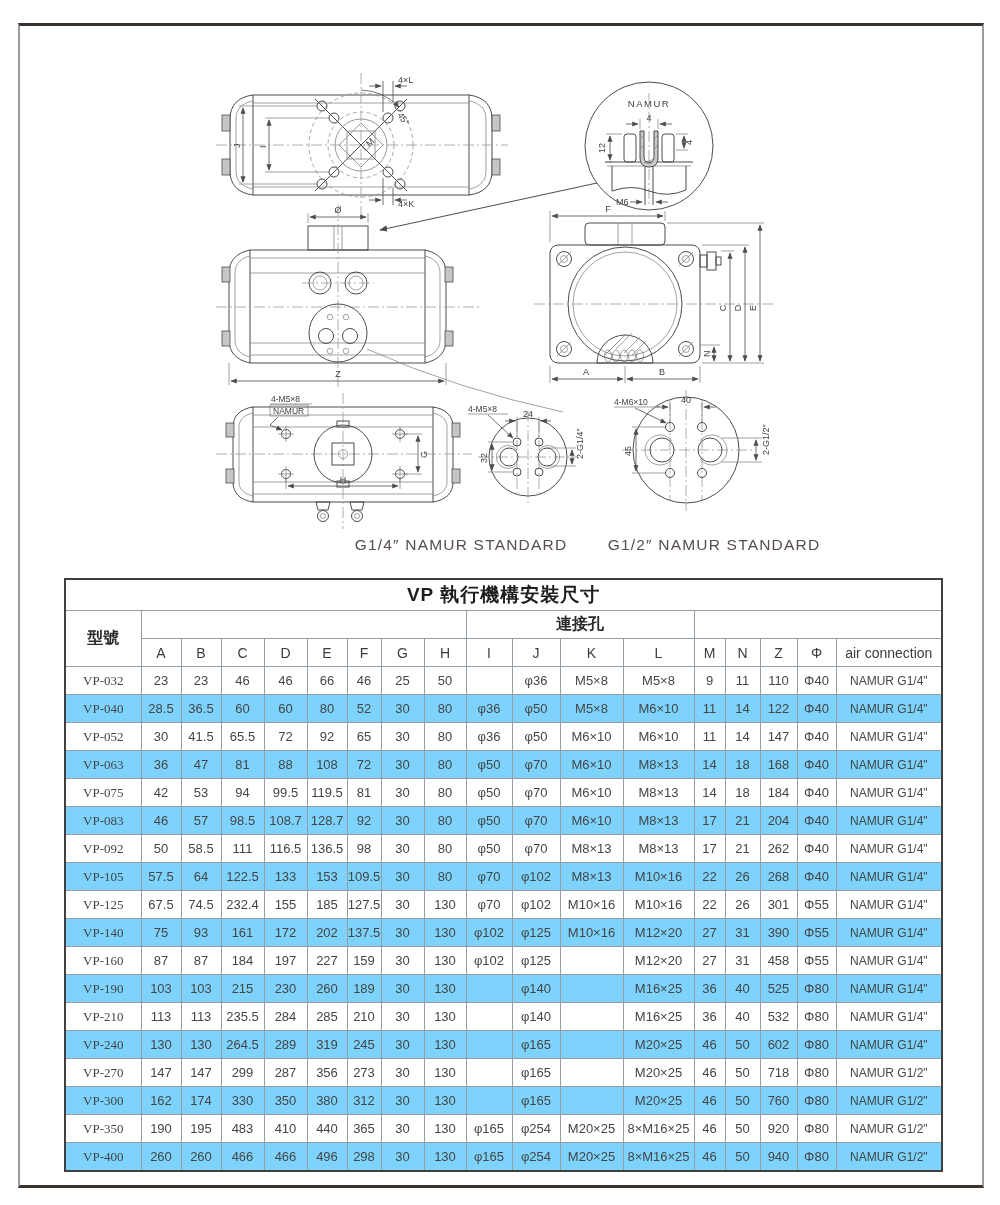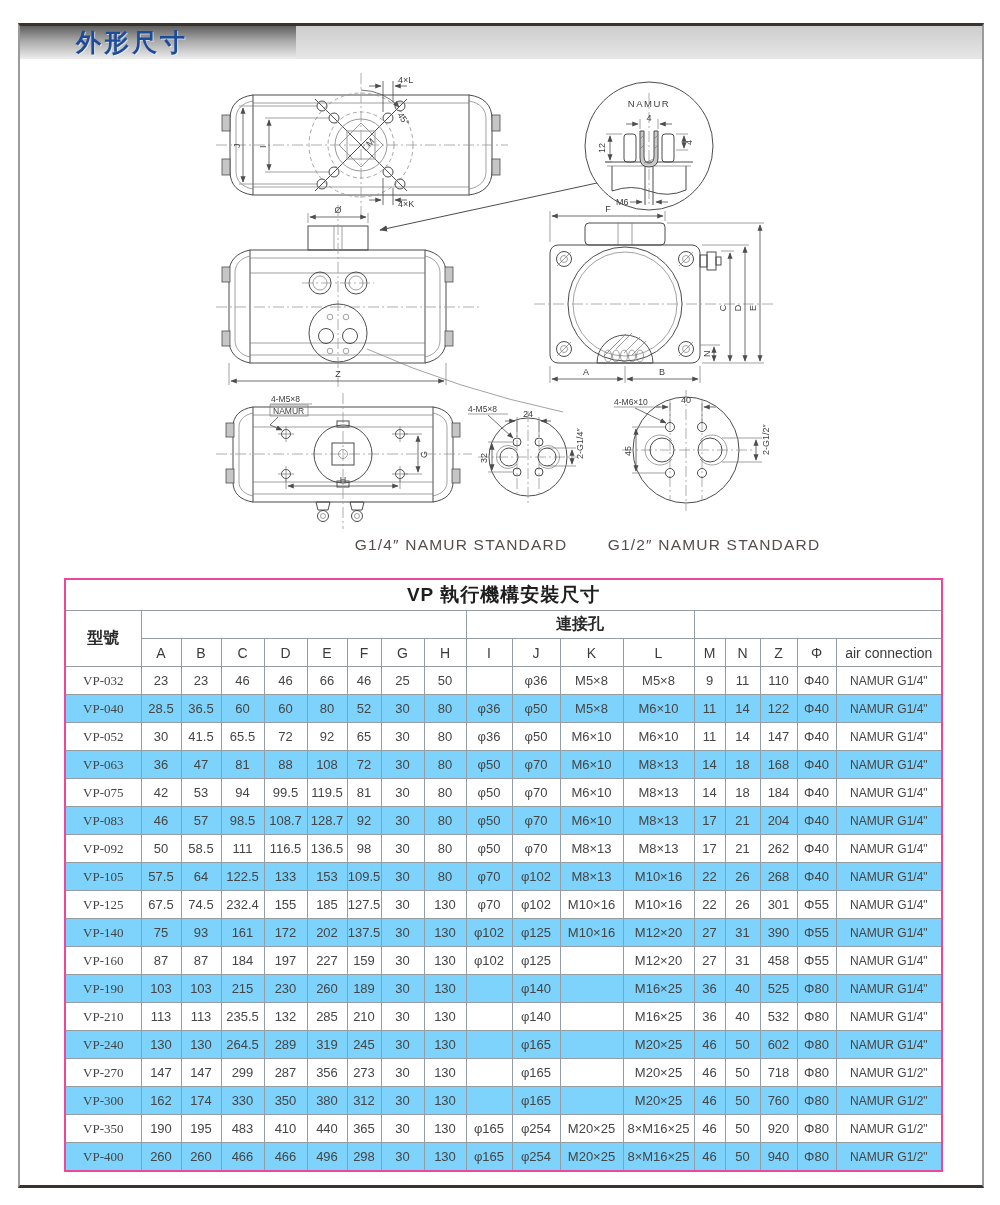--- a/index.html
+++ b/index.html
@@ -22,42 +22,36 @@
   .cl{stroke:#9a9a9a;stroke-width:.8;fill:none;stroke-dasharray:11 3 2 3;}
   .dash{stroke:#8f8f8f;stroke-width:.8;fill:none;stroke-dasharray:4 3;}
   .dim{stroke:#4d4d4d;stroke-width:.8;fill:none;}
   text.d{font-size:9px;fill:#3d3d3d;}
   text.d2{font-size:8.5px;fill:#3d3d3d;}
   text.nam{font-size:9.5px;fill:#3d3d3d;letter-spacing:1.5px;}
   text.cap{font-size:15.5px;fill:#554e4a;letter-spacing:1.2px;}
   .knurl{fill:#c6c6c6;stroke:#4d4d4d;stroke-width:.8;}
   
   .dims{position:absolute;left:44px;top:552px;width:877px;border-collapse:collapse;
-        table-layout:fixed;font-size:13px;color:#454545;border:2px solid #ec4899;}
+        table-layout:fixed;font-size:13px;color:#454545;border:2px solid #404040;}
   .dims th,.dims td{border:1px solid #949da4;text-align:center;vertical-align:middle;
         padding:0;height:27px;white-space:nowrap;overflow:hidden;font-weight:normal;}
   .dims .title-row th{height:30px;font-size:19px;font-weight:bold;color:#1e1e1e;letter-spacing:1px;}
   .dims .group-row th{font-size:16px;font-weight:bold;color:#2a2a2a;}
   .dims .model-h{font-size:17px;font-weight:bold;color:#2a2a2a;}
   .dims .cols-row th{font-size:14px;color:#3c3c3c;}
   .dims tbody tr.alt{background:#7dd3fc;}
   .dims tbody td:first-child{font-size:13px;font-family:Liberation Serif, serif;}
   .dims tbody td:last-child{font-size:12px;}
 </style>
 </head>
 <body>
 
 <div class="frame">
 
-  <div class="band">
-    <div class="band-left">
-      <span class="page-title">外形尺寸</span>
-    </div>
-    <div class="band-right"></div>
-  </div>
 
   <svg class="drawing" viewBox="0 0 962 515">
     <defs>
       <marker id="ar" viewBox="0 0 10 10" refX="9" refY="5" markerWidth="8" markerHeight="8" orient="auto-start-reverse">
         <path d="M0,1 L10,5 L0,9 z" fill="#4d4d4d"></path>
       </marker>
       <g id="cap1">
         <path class="ln" d="M233,40 C218,42 210,50 210,64 L210,116 C210,130 218,138 233,140"></path>
         <path class="thin" d="M233,46 C222,48 216,54 216,64 L216,116 C216,126 222,132 233,134"></path>
         <rect class="knurl" x="202" y="60" width="8" height="16"></rect>
@@ -691,21 +685,21 @@
           <td>40</td>
           <td>525</td>
           <td>Φ80</td>
           <td>NAMUR G1/4"</td>
         </tr>
         <tr>
           <td>VP-210</td>
           <td>113</td>
           <td>113</td>
           <td>235.5</td>
-          <td>132</td>
+          <td>284</td>
           <td>285</td>
           <td>210</td>
           <td>30</td>
           <td>130</td>
           <td></td>
           <td>φ140</td>
           <td></td>
           <td>M16×25</td>
           <td>36</td>
           <td>40</td>

